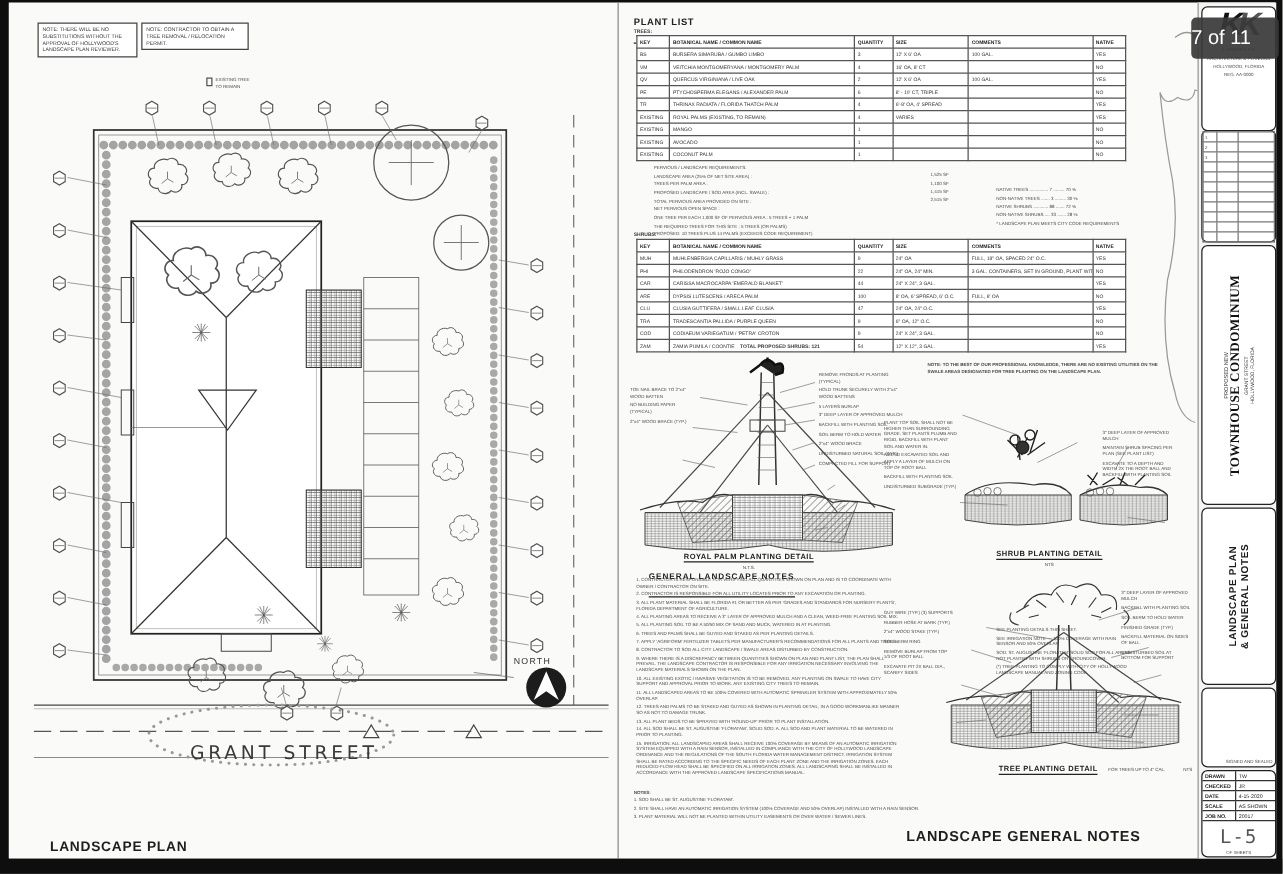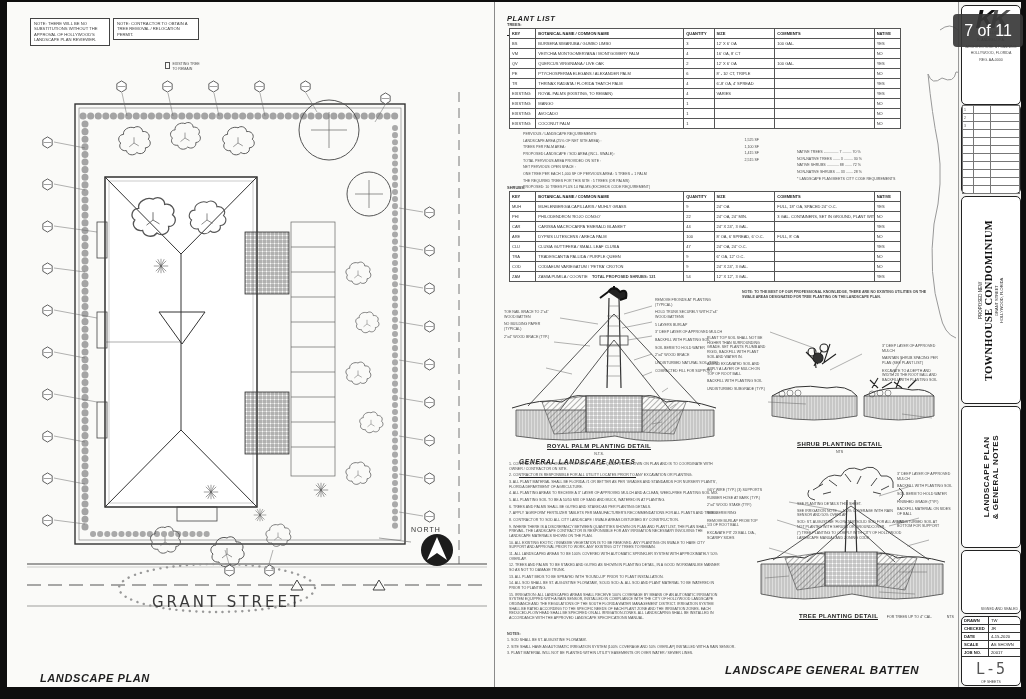--- a/index.html
+++ b/index.html
@@ -3,21 +3,21 @@
 <meta charset="utf-8">
 <style>
   html,body{margin:0;padding:0;}
   body{width:1026px;height:699px;background:#0e0e0e;font-family:"Liberation Sans",sans-serif;position:relative;overflow:hidden;}
   #sheet{position:absolute;left:7px;top:2px;width:1013px;height:685px;background:#fafaf8;}
   .abs{position:absolute;}
   .tiny{font-size:4px;color:#3c3c3c;line-height:1.3;}
   .tinyer{font-size:3.6px;color:#4a4a4a;line-height:1.3;}
   .notebox{border:1px solid #444;padding:2px 3px;background:#fff;}
   .notebox .tiny{font-size:4.2px;}
-  .h-underline{border-bottom:1.5px solid #222;display:inline-block;padding-bottom:12px;font-style:italic;}
+  .h-underline{border-bottom:1.5px solid #222;display:inline-block;padding-bottom:12px;}
   table.plant{border-collapse:collapse;table-layout:fixed;width:392px;background:#fff;}
   table.plant th,table.plant td{border:0.5px solid #555;font-size:4px;color:#333;padding:1px 2px;overflow:hidden;white-space:nowrap;text-align:left;font-weight:normal;height:7px;}
   table.plant th{font-weight:bold;color:#222;}
   .list-line{margin-bottom:2px;}
   .callouts div{margin-bottom:3px;}
   .vbox{border:1.2px solid #222;border-radius:5px;background:#fff;position:absolute;left:2px;width:58px;display:flex;align-items:center;justify-content:center;}
   .vtext{writing-mode:vertical-rl;transform:rotate(180deg);text-align:center;}
   .tb-row{display:flex;border-bottom:0.5px solid #333;font-size:4.2px;color:#222;}
   .tb-row .k{width:22px;padding:1px 2px;border-right:0.5px solid #333;font-weight:bold;}
   .tb-row .v{flex:1;padding:1px 2px;}
@@ -602,21 +602,21 @@
     <span class="capsub" style="margin-left:10px;">NTS</span>
   </div>
 
   <div class="abs tinyer" style="left:500px;top:630px;font-weight:bold;">NOTES:</div>
   <div class="abs" style="left:500px;top:636px;width:230px;">
       <div class="tinyer list-line">1. SOD SHALL BE ST. AUGUSTINE 'FLORATAM'.</div>
       <div class="tinyer list-line">2. SITE SHALL HAVE AN AUTOMATIC IRRIGATION SYSTEM (100% COVERAGE AND 50% OVERLAP) INSTALLED WITH A RAIN SENSOR.</div>
       <div class="tinyer list-line">3. PLANT MATERIAL WILL NOT BE PLANTED WITHIN UTILITY EASEMENTS OR OVER WATER / SEWER LINES.</div>
     </div>
   <div class="abs" style="left:718px;top:658px;">
-    <span class="h-underline" style="font-size:11.5px;font-weight:bold;color:#1e1e1e;letter-spacing:0.6px;">LANDSCAPE GENERAL BATTEN</span>
+    <span class="h-underline" style="font-size:11.5px;font-weight:bold;color:#1e1e1e;letter-spacing:0.6px;">LANDSCAPE GENERAL NOTES</span>
     <div class="tinyer">SCALE: 1" = 10'-0"</div>
   </div>
 
   <div class="abs" style="left:951px;top:0;width:62px;height:685px;background:#f4f4f2;border-left:1px solid #999;">
 
     <div class="vbox" style="top:3px;height:96px;flex-direction:column;justify-content:flex-start;padding-top:2px;">
       <div style="font-size:26px;font-weight:bold;color:#111;line-height:0.9;transform:skewX(-12deg);letter-spacing:-4px;"><span>K</span><span style="color:#555;">K</span></div>
       <div style="text-align:center;">
           <div class="tinyer list-line">KALUZ</div>
           <div class="tinyer list-line">K. ANDREU, P.A.</div>
@@ -729,18 +729,18 @@
           <div class="tb-row">
             <span class="k">JOB NO.</span>
             <span class="v">20017</span>
           </div>
         </div>
       <div style="flex:1;display:flex;align-items:center;justify-content:center;font-size:15px;color:#555;letter-spacing:1px;font-family:'DejaVu Sans Mono',monospace;">L-5</div>
       <div style="font-size:3.5px;color:#444;text-align:center;padding-bottom:1px;">OF   SHEETS</div>
     </div>
   </div>
 
-  <div class="abs" style="left:946px;top:12px;width:70px;height:33px;background:rgba(56,56,56,0.92);border-radius:4px;display:flex;align-items:center;justify-content:center;">
+  <div class="abs" style="left:946px;top:12px;width:70px;height:33px;background:rgba(56,56,56,0.92);border-radius:4px;display:flex;align-items:center;justify-content:flex-start;">
     <span style="color:#fff;font-size:16px;">7 of 11</span>
   </div>
 </div>
 
 <div class="abs" style="left:0;top:687px;width:1026px;height:12px;background:#0e0e0e;"></div>
 
 </body></html>

